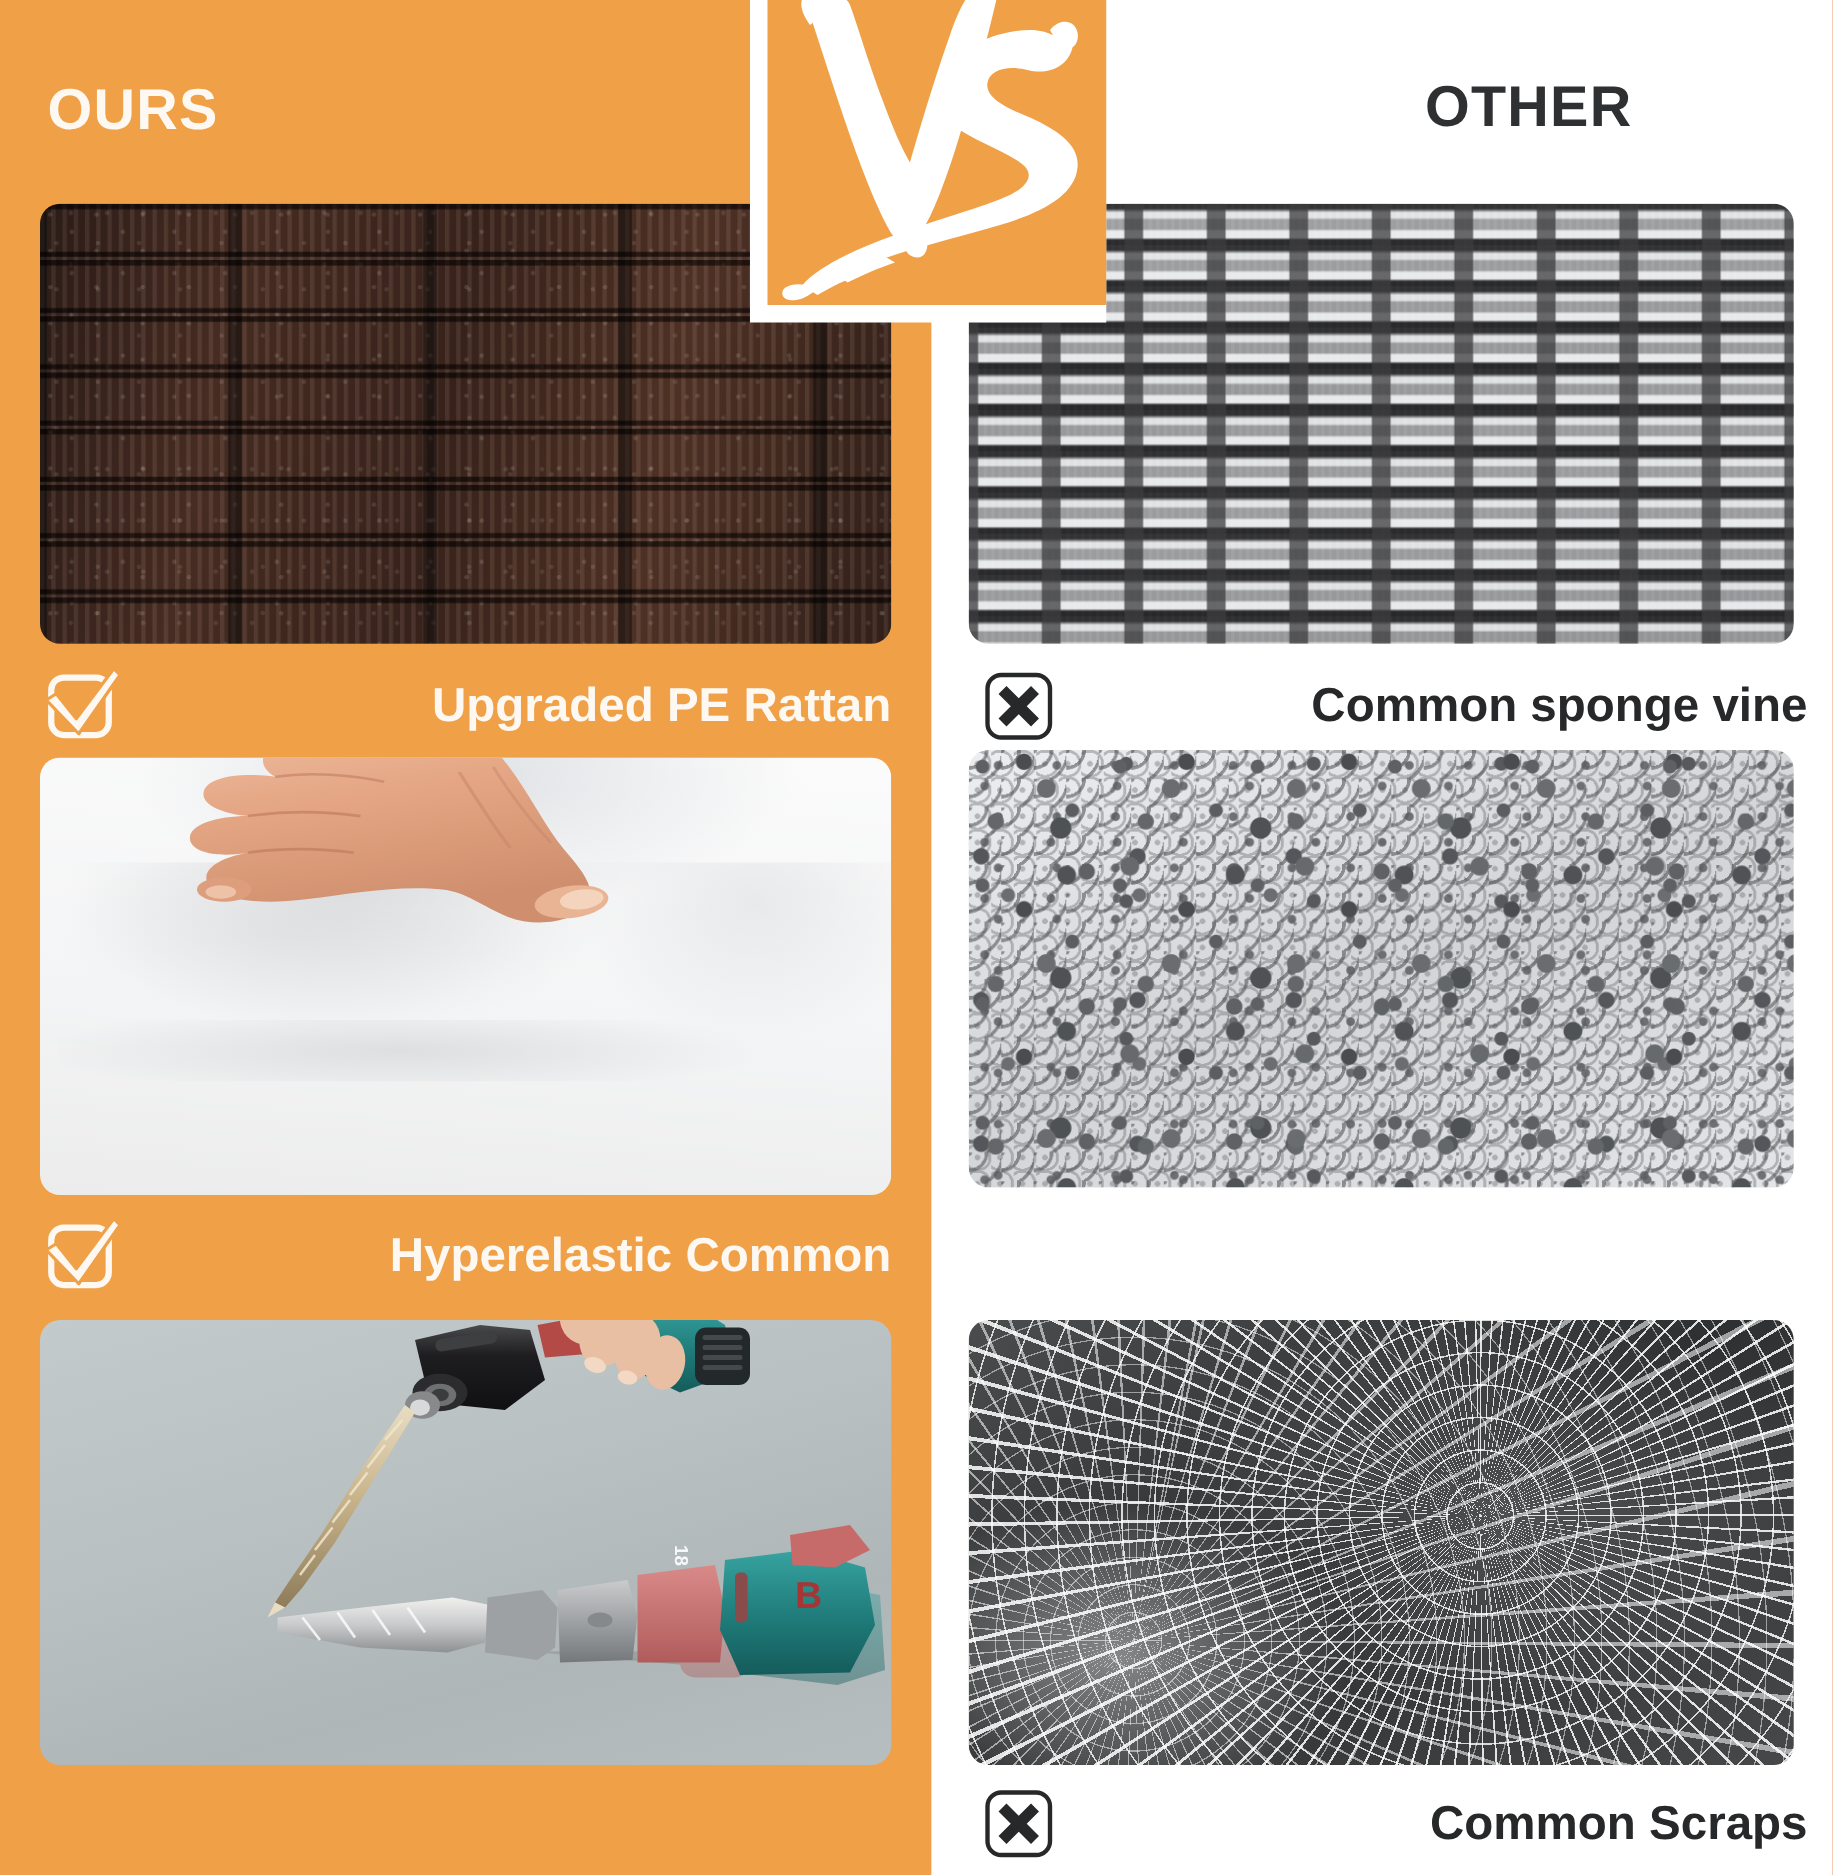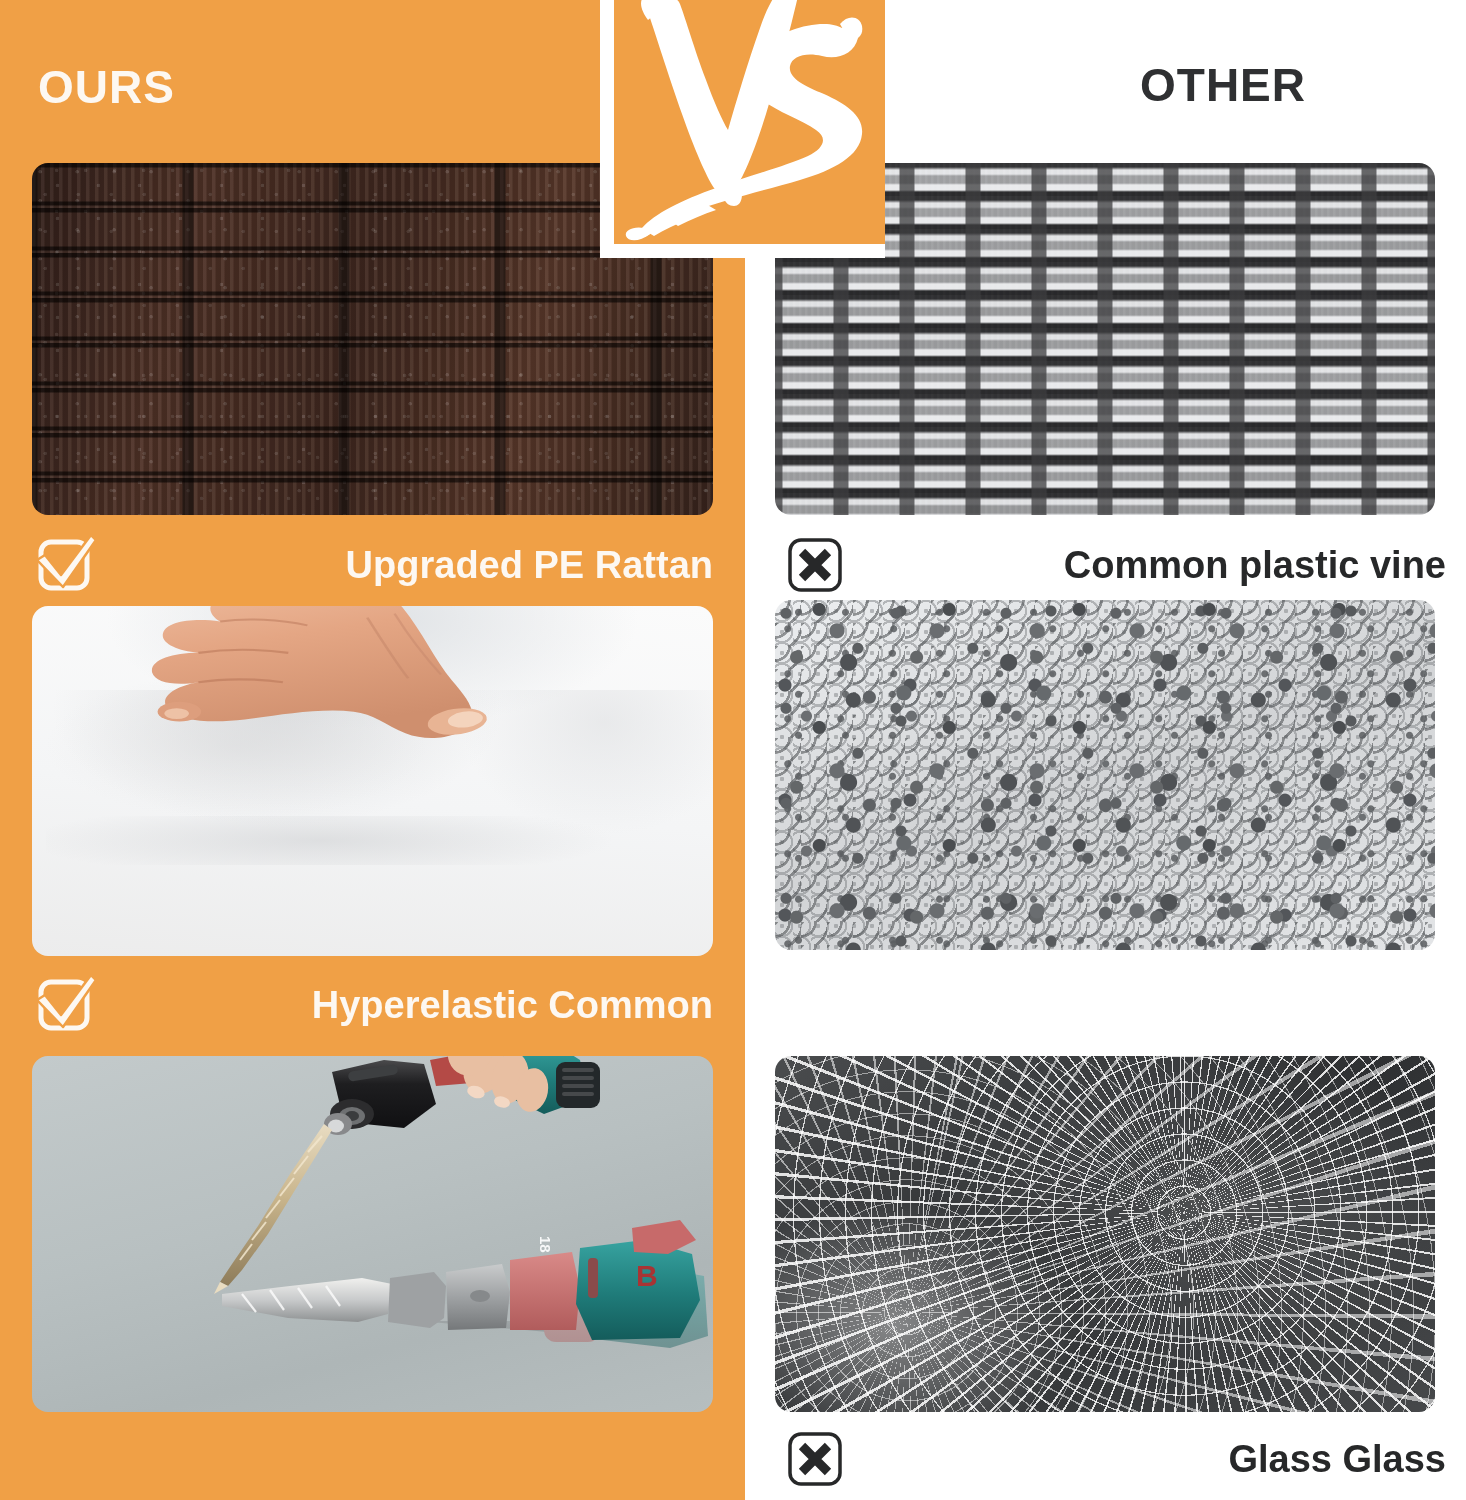--- a/index.html
+++ b/index.html
@@ -268,21 +268,21 @@
     <span class="cap-text-ours">Upgraded PE Rattan</span>
   </div>
 
   <div class="cap cap-right" style="top:528px; height:74px;">
     <span class="icon-box">
       <svg width="58" height="58" viewBox="0 0 58 58">
         <rect x="4" y="4" width="50" height="50" rx="11" ry="11" fill="#ffffff" stroke="#272829" stroke-width="3.5"></rect>
         <path d="M16 16 L42 42 M42 16 L16 42" stroke="#272829" stroke-width="9" stroke-linecap="butt"></path>
       </svg>
     </span>
-    <span class="cap-text-other">Common plastic vine</span>
+    <span class="cap-text-other">Common sponge vine</span>
   </div>
 
   <div class="tile foam" style="left:32px; top:606px; width:681px; height:350px;">
     <div class="foam-dip"></div>
     <div class="foam-shadowline"></div>
     <div class="hand">
       <svg viewBox="0 0 340 200" preserveAspectRatio="none">
         <defs>
           <linearGradient id="skin" x1="0" y1="0" x2="0.3" y2="1">
             <stop offset="0%" stop-color="#f0bfa2"></stop>
@@ -441,21 +441,21 @@
   <div class="tile shatter" style="left:775px; top:1056px; width:660px; height:356px;"></div>
 
 
   <div class="cap cap-right" style="top:1424px; height:70px;">
     <span class="icon-box">
       <svg width="58" height="58" viewBox="0 0 58 58">
         <rect x="4" y="4" width="50" height="50" rx="11" ry="11" fill="#ffffff" stroke="#272829" stroke-width="3.5"></rect>
         <path d="M16 16 L42 42 M42 16 L16 42" stroke="#272829" stroke-width="9" stroke-linecap="butt"></path>
       </svg>
     </span>
-    <span class="cap-text-other">Glass Glass</span>
+    <span class="cap-text-other">Common Scraps</span>
   </div>
 
   <div class="vs-badge">
     <div class="vs-inner">
       <svg width="271" height="258" viewBox="0 0 271 258">
 
         <path d="M34 12
                  C 44 6, 62 8, 66 18
                  C 72 34, 80 62, 92 94
                  C 100 116, 108 134, 114 144

